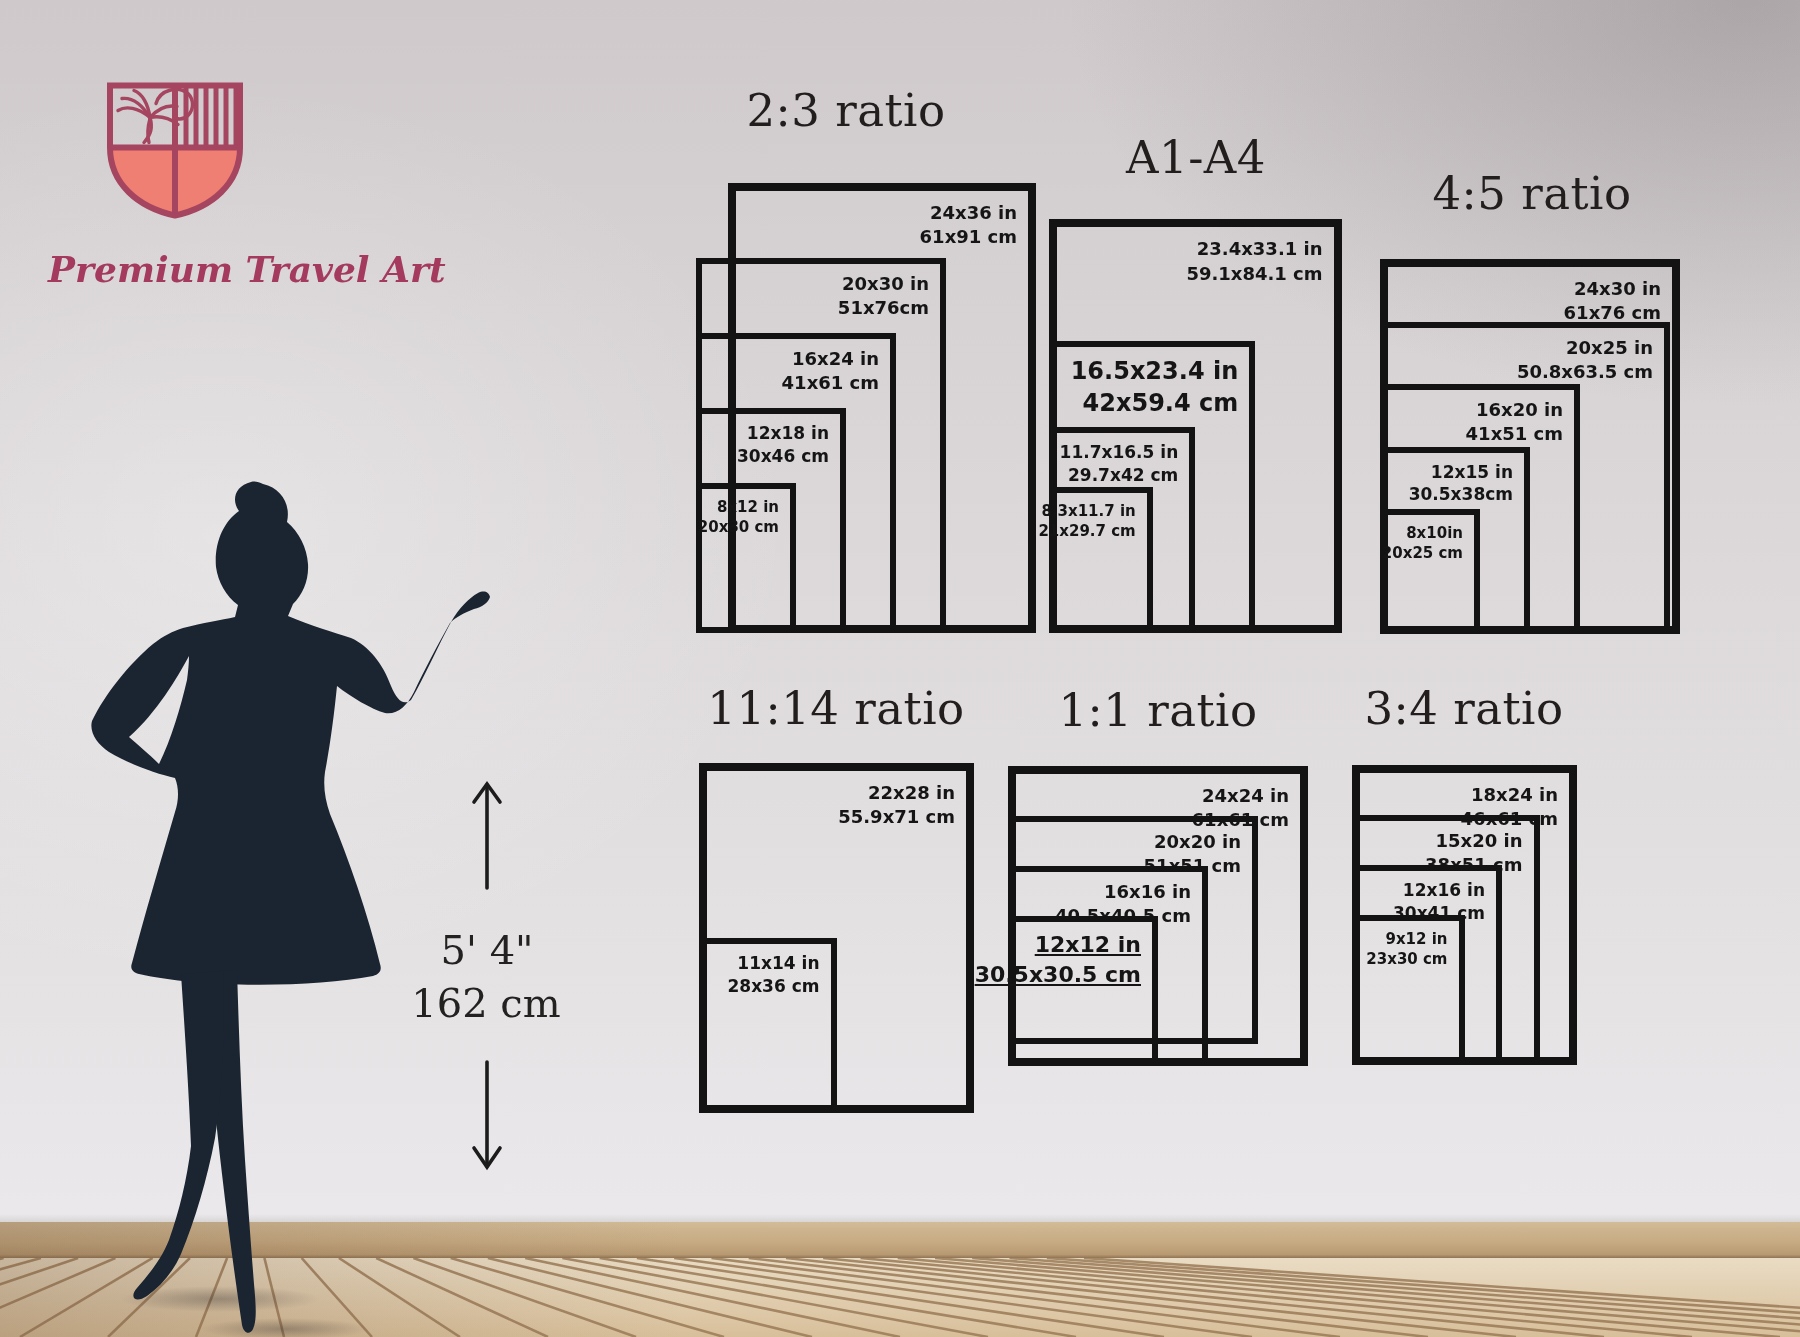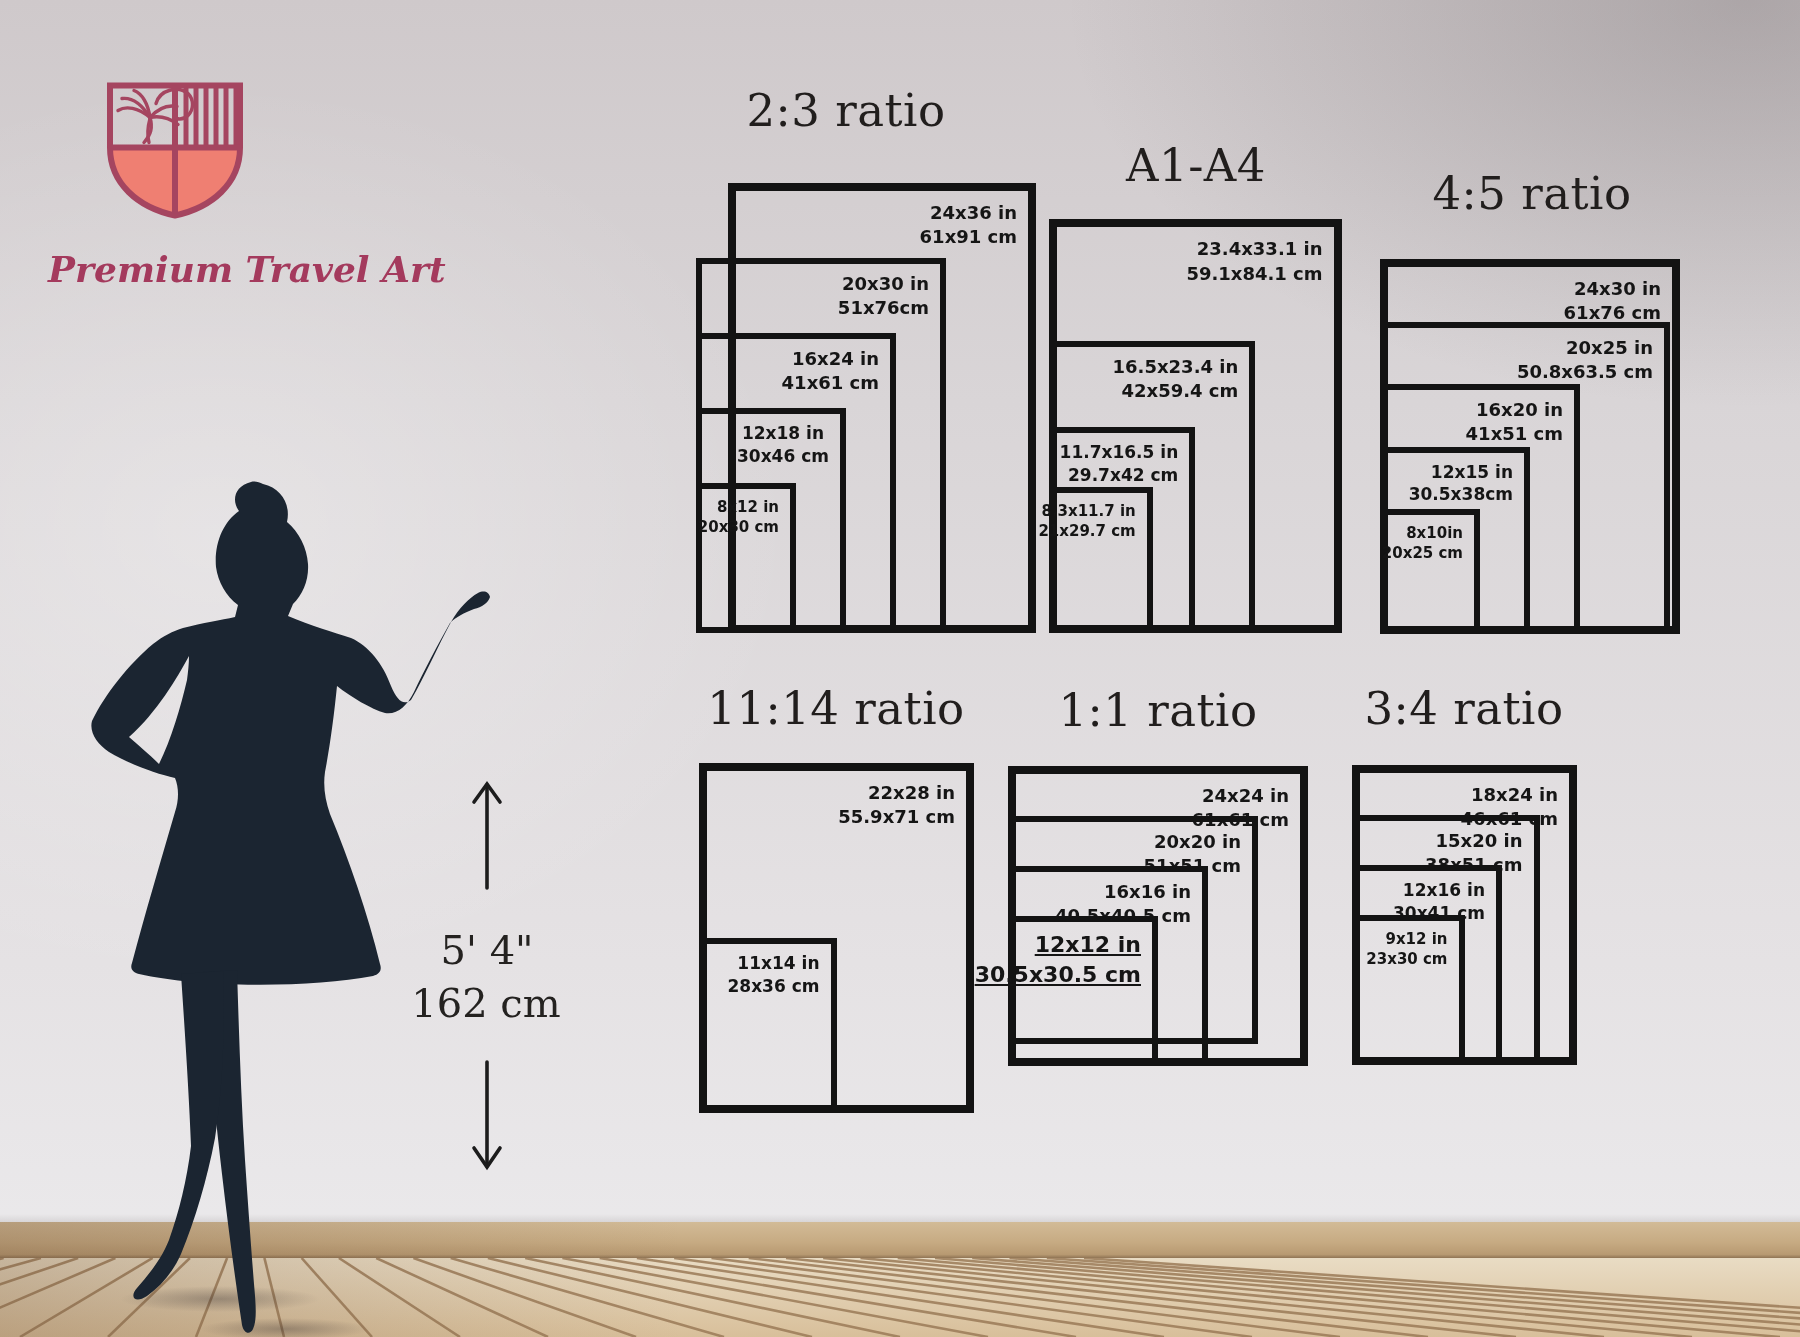--- a/index.html
+++ b/index.html
@@ -191,40 +191,40 @@
           <div>51x76cm</div>
         </div>
       </div>
       <div class="szrect" style="left: 696px; top: 333px; width: 200px; height: 300px; border-width: 6px; z-index: 12;">
         <div class="szlbl" style="font-size: 18px; top: 8px; right: 11px;">
           <div>16x24 in</div>
           <div>41x61 cm</div>
         </div>
       </div>
       <div class="szrect" style="left: 696px; top: 408px; width: 150px; height: 225px; border-width: 6px; z-index: 13;">
-        <div class="szlbl" style="font-size: 17px; top: 8px; right: 11px; text-align: center;">
+        <div class="szlbl" style="font-size: 17px; top: 8px; right: 11px;">
           <div>12x18 in</div>
           <div>30x46 cm</div>
         </div>
       </div>
       <div class="szrect" style="left: 696px; top: 483px; width: 100px; height: 150px; border-width: 6px; z-index: 14;">
         <div class="szlbl" style="font-size: 15px; top: 8px; right: 11px;">
           <div>8x12 in</div>
           <div>20x30 cm</div>
         </div>
       </div>
-      <div class="chart-title" style="left: 1196px; top: 157px; margin-top: 8px;">A1-A4</div>
+      <div class="chart-title" style="left: 1196px; top: 157px;">A1-A4</div>
       <div class="szrect" style="left: 1049px; top: 219.25px; width: 292.5px; height: 413.75px; border-width: 8px; z-index: 10;">
         <div class="szlbl" style="font-size: 18px; top: 10px; right: 11px; margin-left: 16px;">
           <div>23.4x33.1 in</div>
           <div>59.1x84.1 cm</div>
         </div>
       </div>
       <div class="szrect" style="left: 1049px; top: 340.5px; width: 206.25px; height: 292.5px; border-width: 6px; z-index: 11;">
-        <div class="szlbl" style="font-size: 18px; top: 8px; right: 11px;">
+        <div class="szlbl" style="font-size: 24px; top: 8px; right: 11px;">
           <div>16.5x23.4 in</div>
           <div>42x59.4 cm</div>
         </div>
       </div>
       <div class="szrect" style="left: 1049px; top: 426.75px; width: 146.25px; height: 206.25px; border-width: 6px; z-index: 12;">
         <div class="szlbl" style="font-size: 17px; top: 8px; right: 11px;">
           <div>11.7x16.5 in</div>
           <div>29.7x42 cm</div>
         </div>
       </div>

